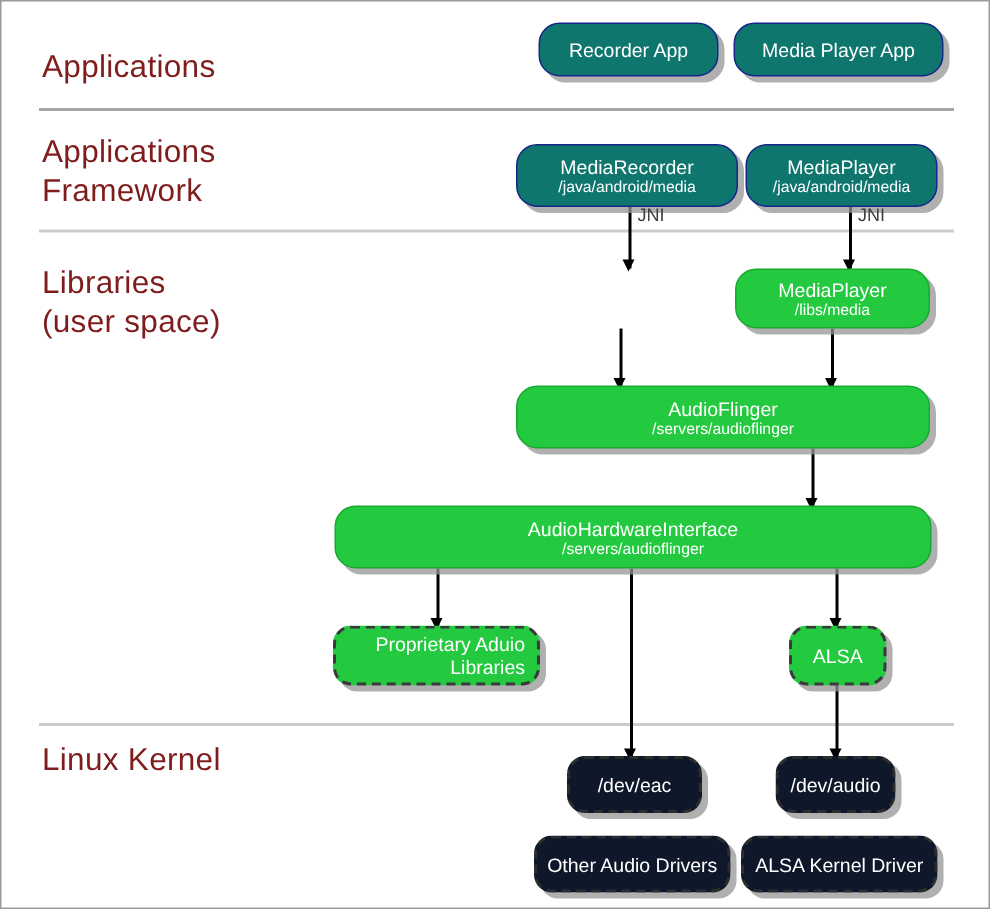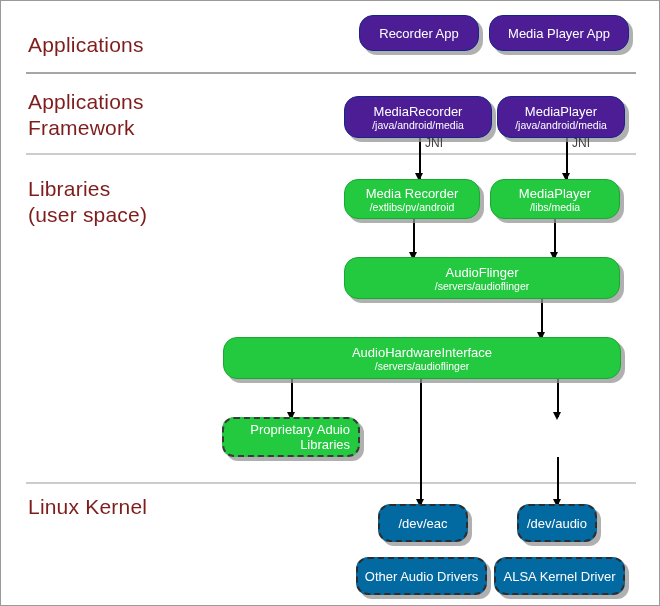--- a/index.html
+++ b/index.html
@@ -57,24 +57,24 @@
     font-size: 13px;
     line-height: 15px;
     white-space: nowrap;
   }
   .node .sub {
     font-size: 10.5px;
     line-height: 12px;
     white-space: nowrap;
   }
 
-  .node.blue  { background: #4c1d95; border: 1px solid #16258a; }
+  .node.blue  { background: #0f766e; border: 1px solid #16258a; }
   .node.green { background: #22c githubcolor; }
   .node.green { background: #23c93f; border: 1px solid #1aa832; }
-  .node.red   { background: #0369a1; border: 1px solid #8d0000; }
+  .node.red   { background: #0f172a; border: 1px solid #8d0000; }
 
   .node.dashed { border-style: dashed; border-width: 2px; border-color: #3a3a3a; }
   .node.red.dashed { border-color: #2d2d2d; }
   .node.green.dashed { border-color: #3a3a3a; text-align: right; }
 
   
   .node.wrap .ttl { white-space: normal; }
 
   
   .conn {
@@ -159,44 +159,43 @@
   <div class="node blue" style="left:343px; top:95px; width:148px; height:42px;">
     <span class="ttl">MediaRecorder</span>
     <span class="sub">/java/android/media</span>
   </div>
 
   <div class="node blue" style="left:496px; top:95px; width:128px; height:42px;">
     <span class="ttl">MediaPlayer</span>
     <span class="sub">/java/android/media</span>
   </div>
 
-  <div class="node green" style="left:343px; top:178px; width:136px; height:40px;">
-    <span class="ttl">Media Recorder</span>
-    <span class="sub">/extlibs/pv/android</span>
-  </div>
 
   <div class="node green" style="left:489px; top:178px; width:130px; height:40px;">
     <span class="ttl">MediaPlayer</span>
     <span class="sub">/libs/media</span>
   </div>
 
   <div class="node green" style="left:343px; top:256px; width:276px; height:42px;">
     <span class="ttl">AudioFlinger</span>
     <span class="sub">/servers/audioflinger</span>
   </div>
 
   <div class="node green" style="left:222px; top:336px; width:398px; height:42px;">
     <span class="ttl">AudioHardwareInterface</span>
     <span class="sub">/servers/audioflinger</span>
   </div>
 
   <div class="node green dashed wrap" style="left:221px; top:416px; width:138px; height:40px; border-radius:12px;">
     <span class="ttl" style="padding:0 8px;">Proprietary Aduio Libraries</span>
   </div>
 
+  <div class="node green dashed" style="left:525px; top:416px; width:65px; height:40px; border-radius:12px;">
+    <span class="ttl">ALSA</span>
+  </div>
 
   <div class="node red dashed" style="left:377px; top:503px; width:90px; height:38px; border-radius:12px;">
     <span class="ttl">/dev/eac</span>
   </div>
 
   <div class="node red dashed" style="left:516px; top:503px; width:80px; height:38px; border-radius:12px;">
     <span class="ttl">/dev/audio</span>
   </div>
 
   <div class="node red dashed" style="left:355px; top:556px; width:131px; height:38px; border-radius:12px;">

